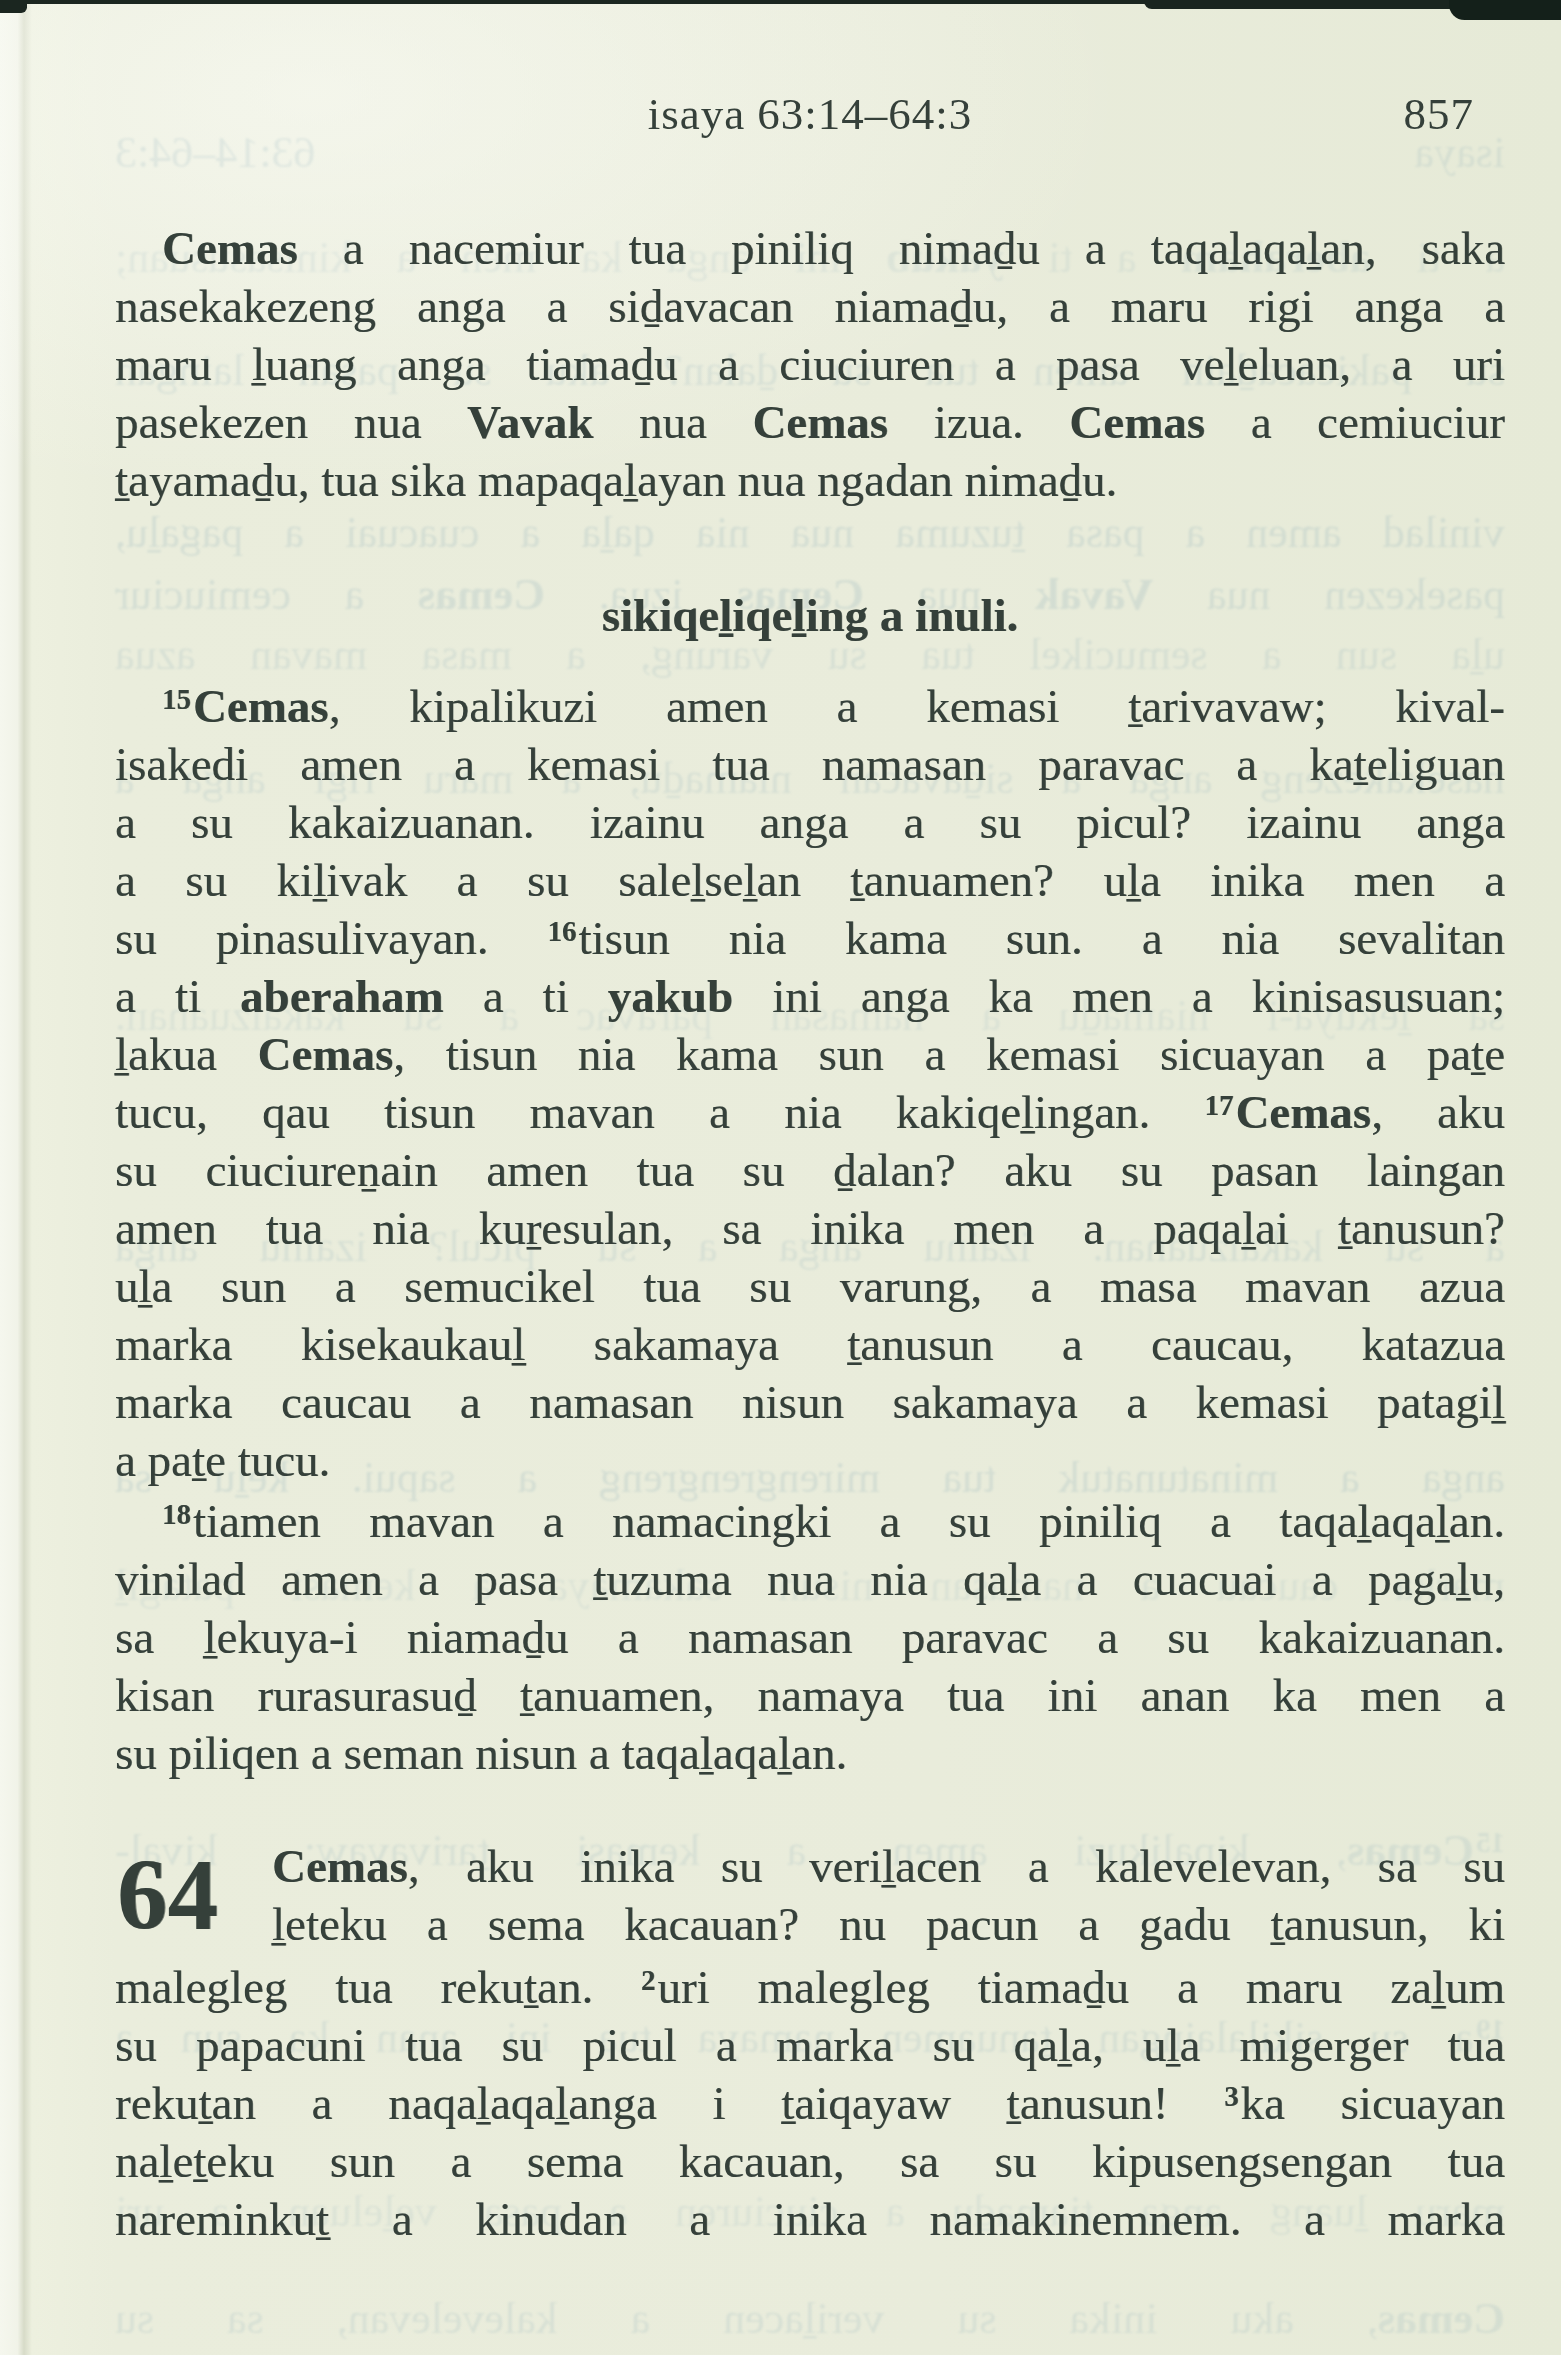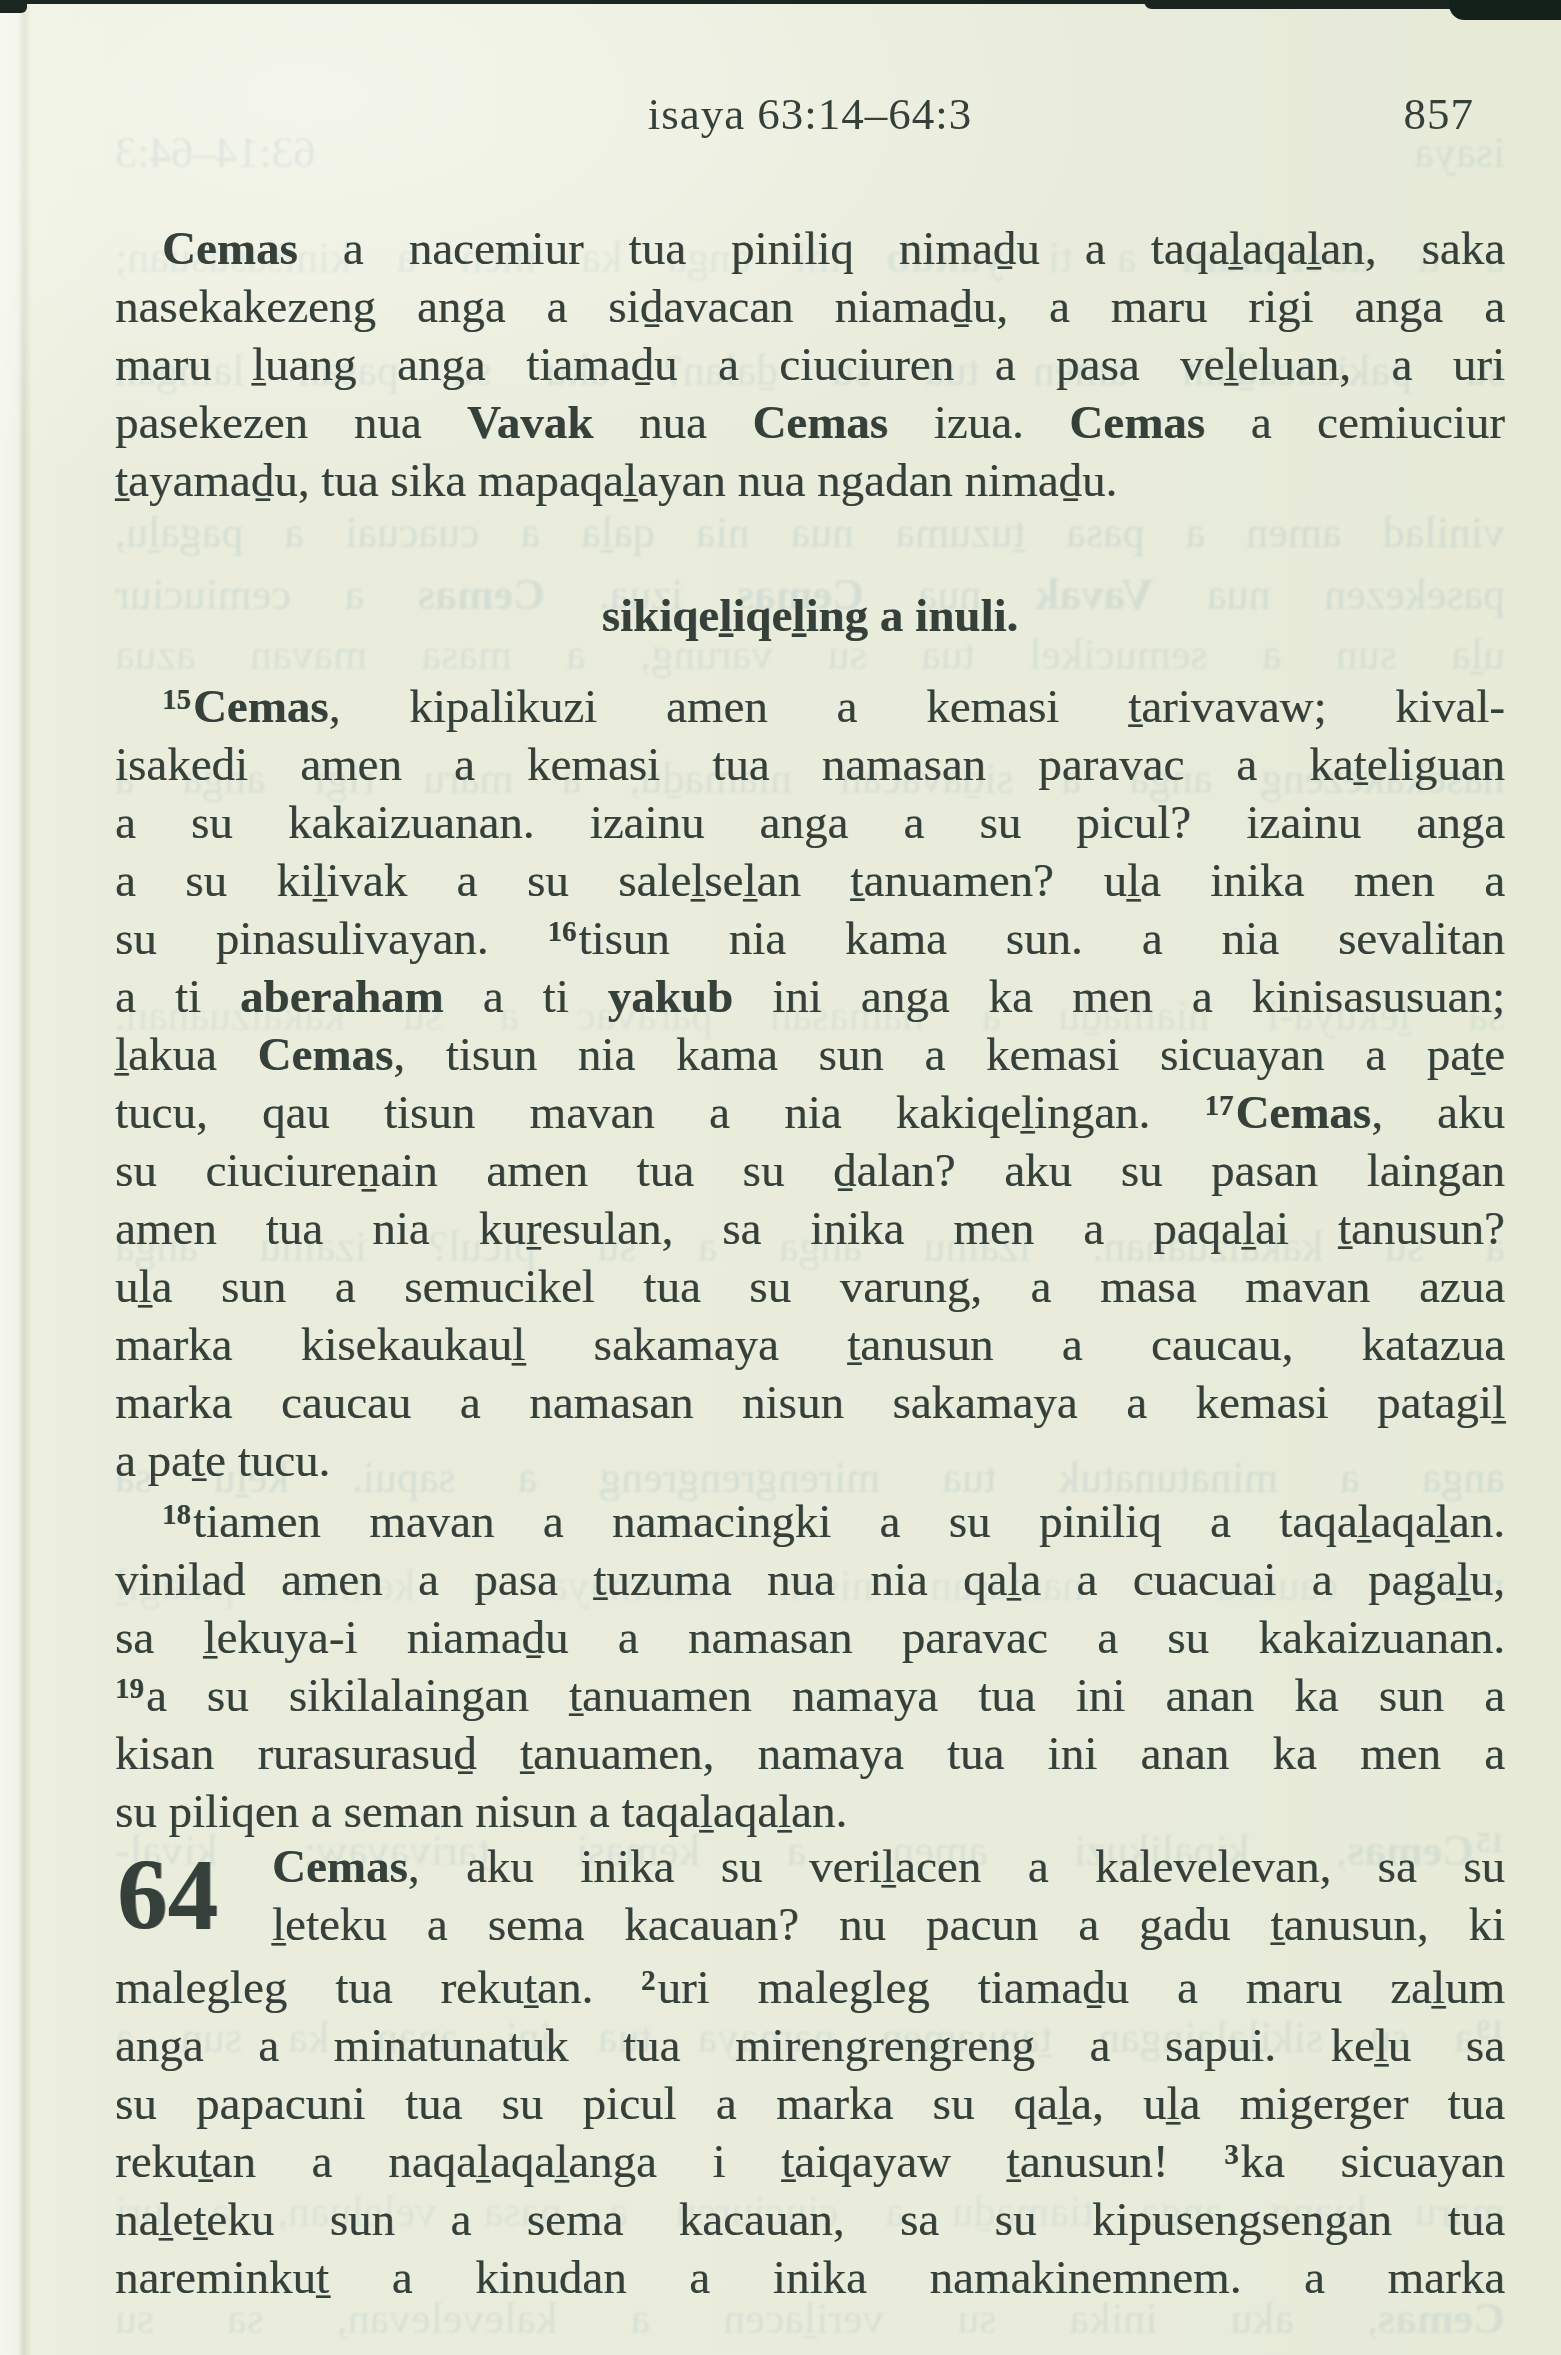--- a/index.html
+++ b/index.html
@@ -110,35 +110,33 @@
       <div class="line lj"><span>uḻa sun a semucikel tua su varung, a masa mavan azua</span></div>
       <div class="line lj"><span>marka kisekaukauḻ sakamaya ṯanusun a caucau, katazua</span></div>
       <div class="line lj"><span>marka caucau a namasan nisun sakamaya a kemasi patagiḻ</span></div>
       <div class="line ll"><span>a paṯe tucu.</span></div>
     </section>
 
   <section id="p3" class="col">
       <div class="line lj ind"><span class="sup">18</span><span>tiamen mavan a namacingki a su piniliq a taqaḻaqaḻan.</span></div>
       <div class="line lj"><span>vinilad amen a pasa ṯuzuma nua nia qaḻa a cuacuai a pagaḻu,</span></div>
       <div class="line lj"><span>sa ḻekuya-i niamaḏu a namasan paravac a su kakaizuanan.</span></div>
-      <div class="line lj"><span class="sup">19</span><span>a su sikilalaingan ṯanuamen namaya tua ini anan ka sun a</span></div>
       <div class="line lj"><span>kisan rurasurasuḏ ṯanuamen, namaya tua ini anan ka men a</span></div>
       <div class="line ll"><span>su piliqen a seman nisun a taqaḻaqaḻan.</span></div>
     </section>
 
   <section id="ch64" class="col">
     <div class="chapnum">64</div>
     <div class="hang">
         <div class="line lj"><span class="b">Cemas</span><span>, aku inika su veriḻacen a kalevelevan, sa su</span></div>
         <div class="line lj"><span>ḻeteku a sema kacauan? nu pacun a gadu ṯanusun, ki</span></div>
       </div>
   </section>
   <section id="ch64body" class="col">
       <div class="line lj"><span>malegleg tua rekuṯan. </span><span class="sup">2</span><span>uri malegleg tiamaḏu a maru zaḻum</span></div>
-      <div class="line lj"><span>anga a minatunatuk tua mirengrengreng a sapui. keḻu sa</span></div>
       <div class="line lj"><span>su papacuni tua su picul a marka su qaḻa, uḻa migerger tua</span></div>
       <div class="line lj"><span>rekuṯan a naqaḻaqaḻanga i ṯaiqayaw ṯanusun! </span><span class="sup">3</span><span>ka sicuayan</span></div>
       <div class="line lj"><span>naḻeṯeku sun a sema kacauan, sa su kipusengsengan tua</span></div>
       <div class="line lj"><span>nareminkuṯ a kinudan a inika namakinemnem. a marka</span></div>
     </section>
 
 </div>
 
 
 </body></html>

